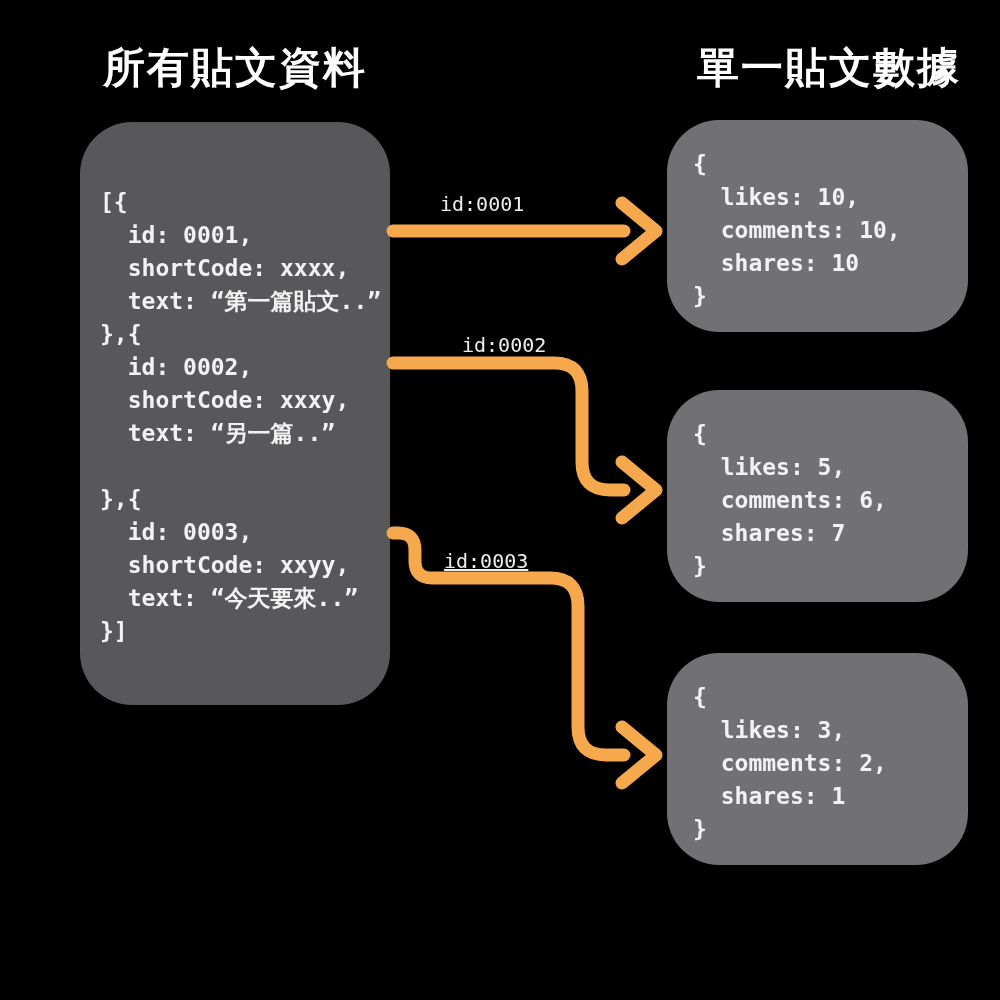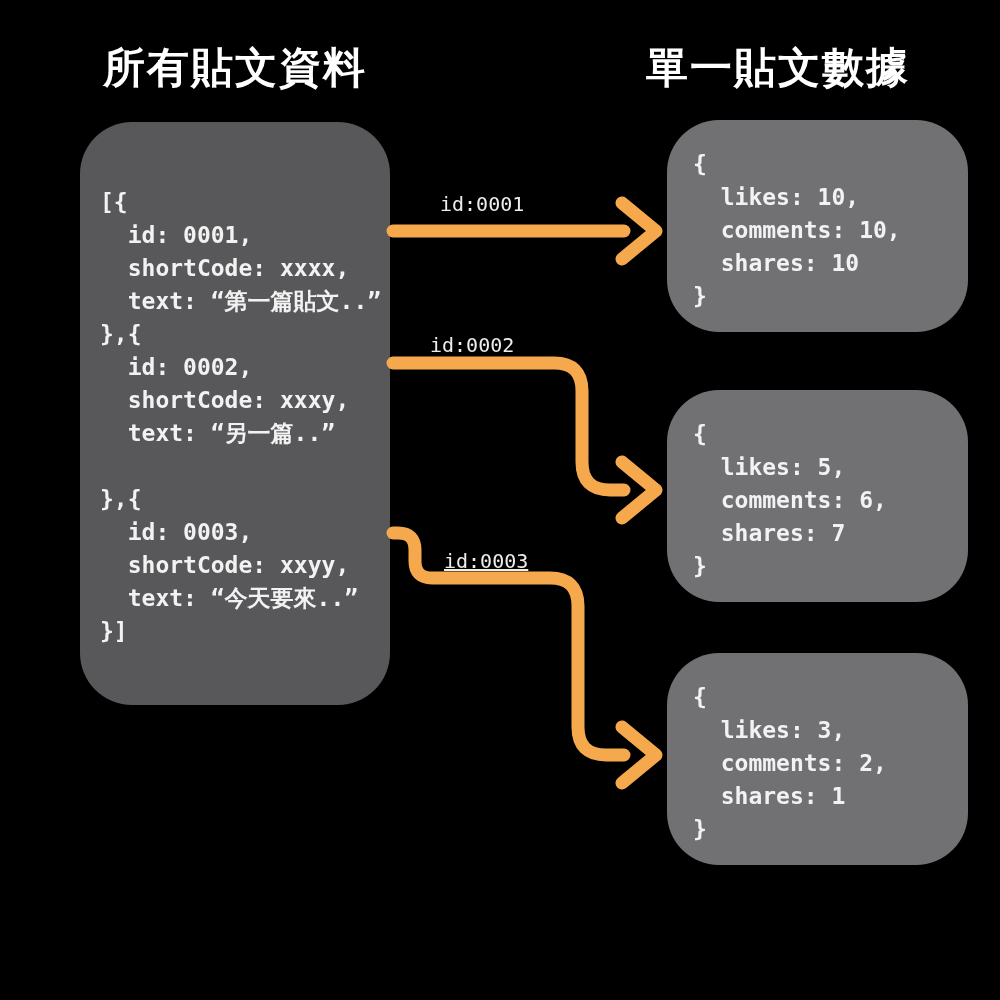--- a/index.html
+++ b/index.html
@@ -25,21 +25,21 @@
     position:absolute;
     top:40px;
     color:var(--title-text);
     font-size:42px;
     font-weight:bold;
     text-align:center;
     letter-spacing:2px;
     white-space:nowrap;
   }
   .title.left{left:68px;width:310px;}
-  .title.right{left:616px;width:300px;}
+  .title.right{left:667px;width:300px;}
   .box{
     position:absolute;
     border-radius:52px;
   }
   .source-box{
     left:68px;top:122px;
     width:310px;height:583px;
     background:var(--source-box);
   }
   .result-box{
@@ -74,21 +74,21 @@
     stroke-linejoin:round;
   }
   .arrow-label{
     position:absolute;
     font-family:"DejaVu Sans Mono",monospace;
     font-size:20px;
     color:#EDEDED;
     white-space:nowrap;
   }
   .arrow-label.l1{left:428px;top:192px;}
-  .arrow-label.l2{left:418px;top:333px;}
+  .arrow-label.l2{left:450px;top:333px;}
   .arrow-label.l3{left:432px;top:549px;text-decoration:underline;}
   .caption{
     position:absolute;
     left:120px;top:930px;width:880px;
     text-align:center;
     color:var(--caption-text);
     font-size:35px;
     letter-spacing:1px;
     white-space:nowrap;
   }

